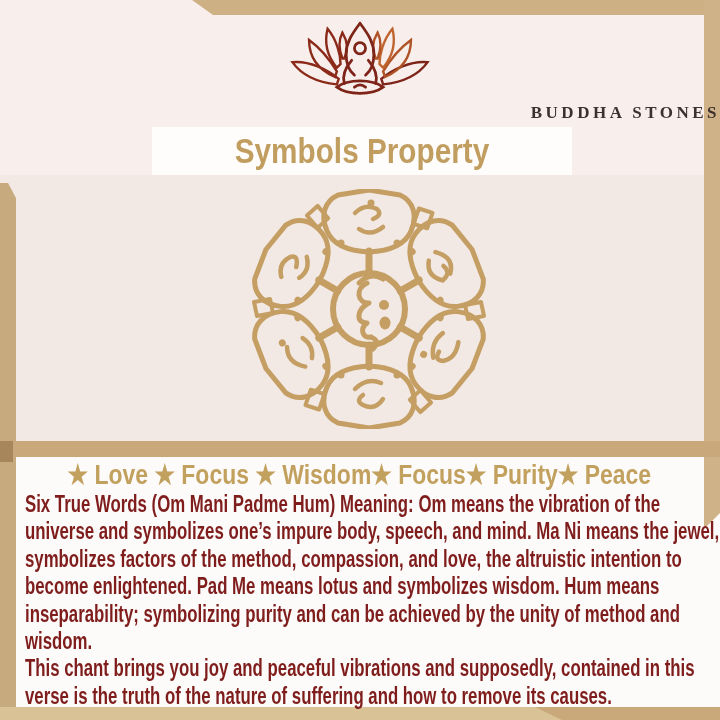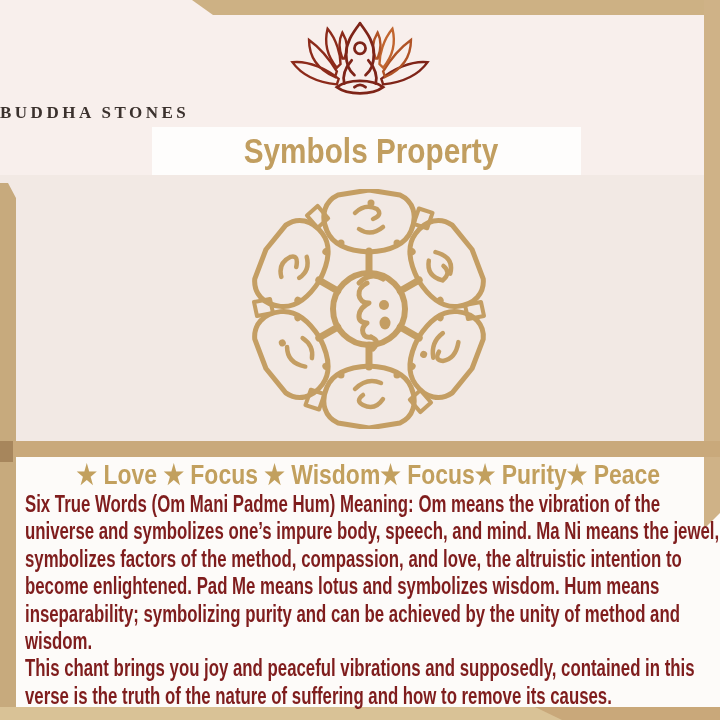--- a/index.html
+++ b/index.html
@@ -17,36 +17,36 @@
     clip-path:polygon(0 0,16px 0,16px 513px,0 529px);}
   .strip-left{position:absolute;left:0;top:183px;width:16px;height:537px;background:#c7aa7d;
     clip-path:polygon(0 0,8px 0,16px 15px,16px 537px,0 537px);}
   .patch-dark{position:absolute;left:0;top:441px;width:13px;height:21px;background:#a7865c;}
   .band-gold{position:absolute;left:13px;top:441px;width:707px;height:16px;background:#c9a97b;}
   .bar-bottom{position:absolute;left:0;top:707px;width:720px;height:13px;background:#c9a87a;}
   .bar-bottom-light{position:absolute;left:0;top:707px;width:720px;height:13px;background:#d9c296;
     clip-path:polygon(0 0,535px 0,562px 13px,0 13px);}
   
   .logo{position:absolute;left:275px;top:14px;width:170px;height:88px;}
-  .brand{position:absolute;left:0;top:103px;width:720px;text-align:left;
+  .brand{position:absolute;left:0;top:103px;width:720px;text-align:right;
     font-family:"Liberation Serif",serif;font-size:17px;font-weight:600;
     letter-spacing:3.5px;color:#3b312d;}
   
-  .banner{position:absolute;left:152px;top:127px;width:420px;height:48px;background:#fefdfc;padding-left:9px;}
+  .banner{position:absolute;left:152px;top:127px;width:420px;height:48px;background:#fefdfc;}
   .banner-title{width:100%;height:48px;line-height:48px;text-align:center;
     font-size:35px;font-weight:700;color:#c19e60;transform:scaleX(.85);transform-origin:center;}
   
   .mandala{position:absolute;left:249px;top:189px;width:240px;height:240px;}
   
   .label-ribbon{position:absolute;left:13px;top:406px;width:216px;height:32px;background:#bf9e6a;
     clip-path:polygon(0 0,203px 0,216px 32px,0 32px);}
   .label-text{height:32px;line-height:32px;padding-left:14px;color:#ffffff;
     font-size:23px;font-weight:700;white-space:nowrap;transform:scaleX(.8);transform-origin:left center;}
   
-  .tagline{position:absolute;left:16px;top:459px;width:696px;height:30px;text-align:right;}
+  .tagline{position:absolute;left:16px;top:459px;width:696px;height:30px;text-align:left;}
   .tagline span{display:inline-block;font-size:27px;font-weight:700;color:#c2a05e;
     white-space:nowrap;transform:scaleX(.85);transform-origin:center;}
   
   .body-copy{position:absolute;left:25px;top:491px;width:695px;color:#7f1d1d;}
   .body-line{font-size:23px;font-weight:700;line-height:27.4px;white-space:nowrap;
     transform:scaleX(.73);transform-origin:left center;}
 </style>
 </head>
 <body>
 

